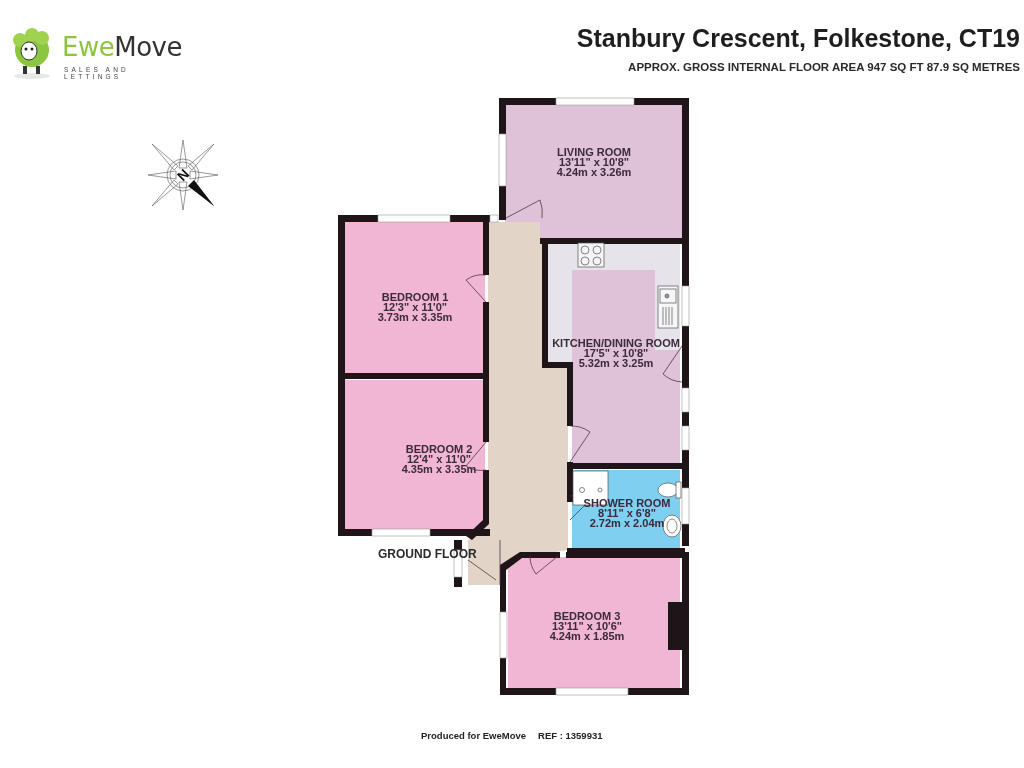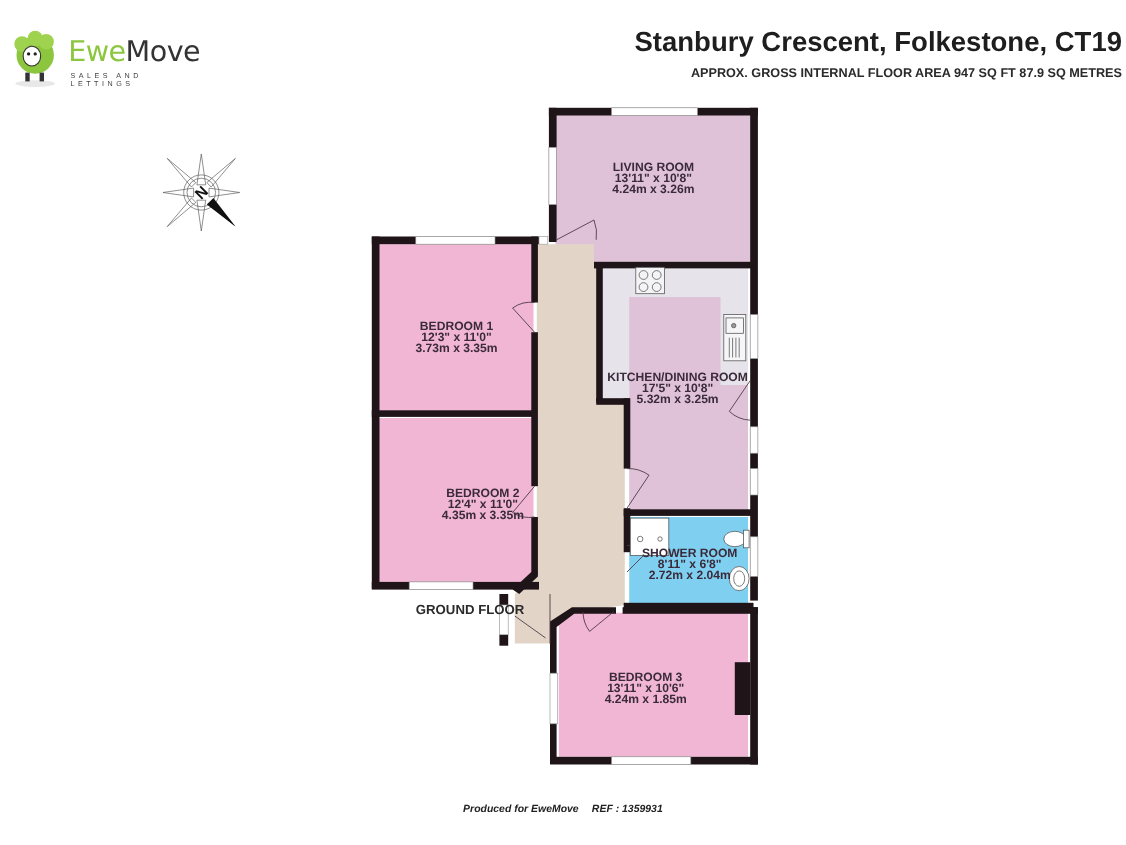--- a/index.html
+++ b/index.html
@@ -16,21 +16,21 @@
   .sheep { position: absolute; left: 0; top: 0; }
   .title { position: absolute; right: 4px; top: 24px; font-size: 25px; font-weight: bold; color: #1e1e1e; white-space: nowrap; }
   .subtitle { position: absolute; right: 4px; top: 61px; font-size: 11.5px; font-weight: bold; color: #2a2a2a; white-space: nowrap; }
   .compass { position: absolute; left: 148px; top: 140px; }
   .plan { position: absolute; left: 0; top: 0; }
   .room-label {
     position: absolute; text-align: center; font-size: 11px; line-height: 10px;
     color: #3a2a3a; font-weight: bold; white-space: nowrap; transform: translateX(-50%);
   }
   .floor-label { position: absolute; left: 338px; top: 547px; font-size: 12px; font-weight: bold; color: #2a2a2a; margin-left: 40px; }
-  .footer { position: absolute; left: 421px; top: 730px; font-size: 9.5px; font-weight: bold; color: #222; white-space: nowrap; font-style: italic; }
+  .footer { position: absolute; left: 421px; top: 730px; font-size: 9.5px; font-weight: bold; color: #222; white-space: nowrap; }
   .footer span + span { margin-left: 12px; }
 </style>
 </head>
 <body>
 
 <div class="logo">
   <svg class="sheep" width="50" height="56" viewBox="0 0 50 56">
     <ellipse cx="24" cy="50" rx="18" ry="3" fill="#e8e8e8"></ellipse>
     <circle cx="24" cy="24" r="17" fill="#8cc63f"></circle>
     <circle cx="12" cy="14" r="7" fill="#9fd24f"></circle>

